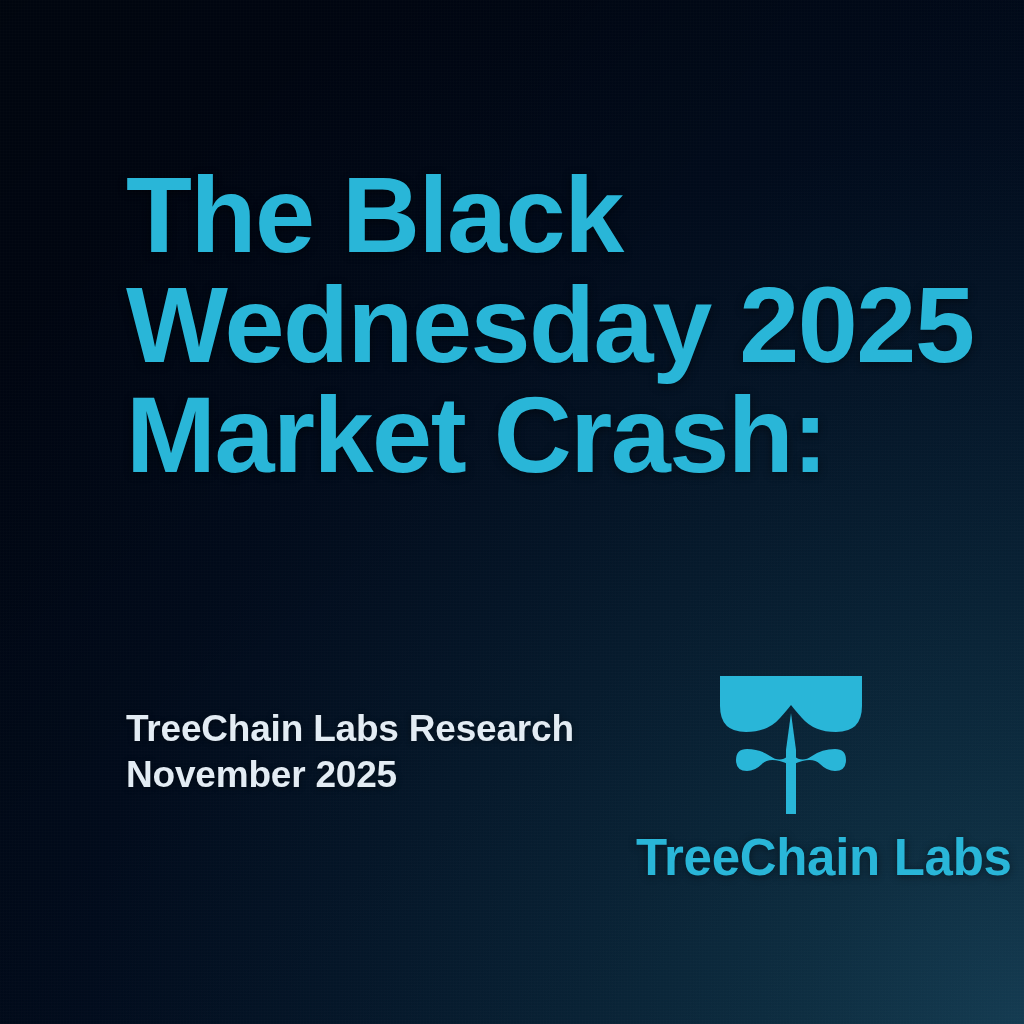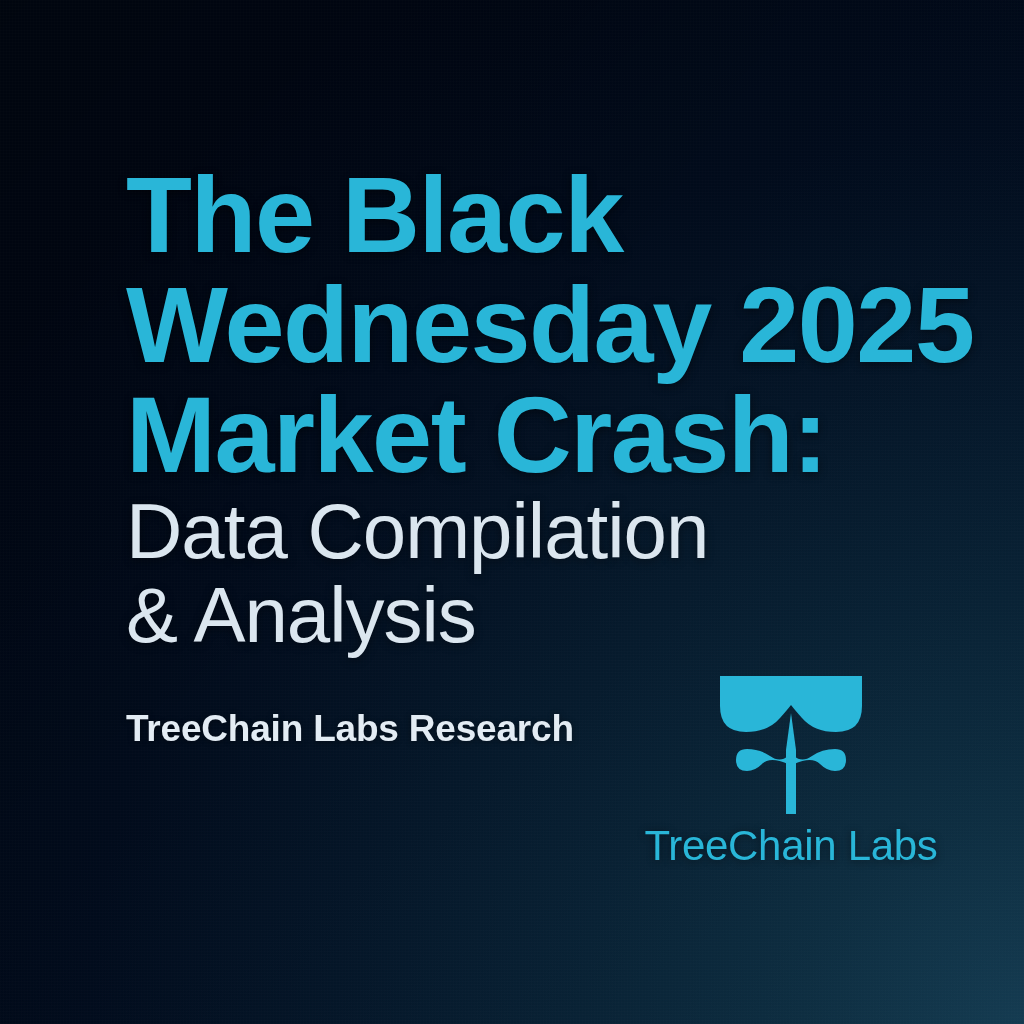--- a/index.html
+++ b/index.html
@@ -96,51 +96,48 @@
     text-align: center;
   }
   #logo-mark {
     display: block;
     margin: 0 auto;
     width: 154px;
     height: 146px;
   }
   #wordmark {
     display: block;
-    margin-top: 6px;
+    margin-top: 18px;
     color: #29b6d8;
-    font-size: 42px;
+    font-size: 51px;
     line-height: 44px;
-    font-weight: normal;
+    font-weight: bold;
     letter-spacing: -0.3px;
     white-space: nowrap;
     text-shadow: 0 1px 8px rgba(0,0,0,0.45);
   }
 </style>
 </head>
 <body>
 
 <div id="slide">
 
   <div id="bg-sheen"></div>
   <div id="bg-noise"></div>
 
   <div id="headline">
     <span class="hl-line">The Black</span>
     <span class="hl-line">Wednesday 2025</span>
     <span class="hl-line">Market Crash:</span>
   </div>
 
-  <div id="subtitle">
-    <span class="sub-line">Data Compilation</span>
-    <span class="sub-line">&amp; Analysis</span>
-  </div>
 
   <div id="byline">
     <span class="by-line">TreeChain Labs Research</span>
+    <span class="by-line">November 2025</span>
   </div>
 
   <div id="logo-lockup">
     <svg id="logo-mark" viewBox="0 0 154 146" aria-hidden="true">
 
       <path d="M6 4
                L148 4
                L148 34
                Q148 60 122 60
                Q100 60 88 46

